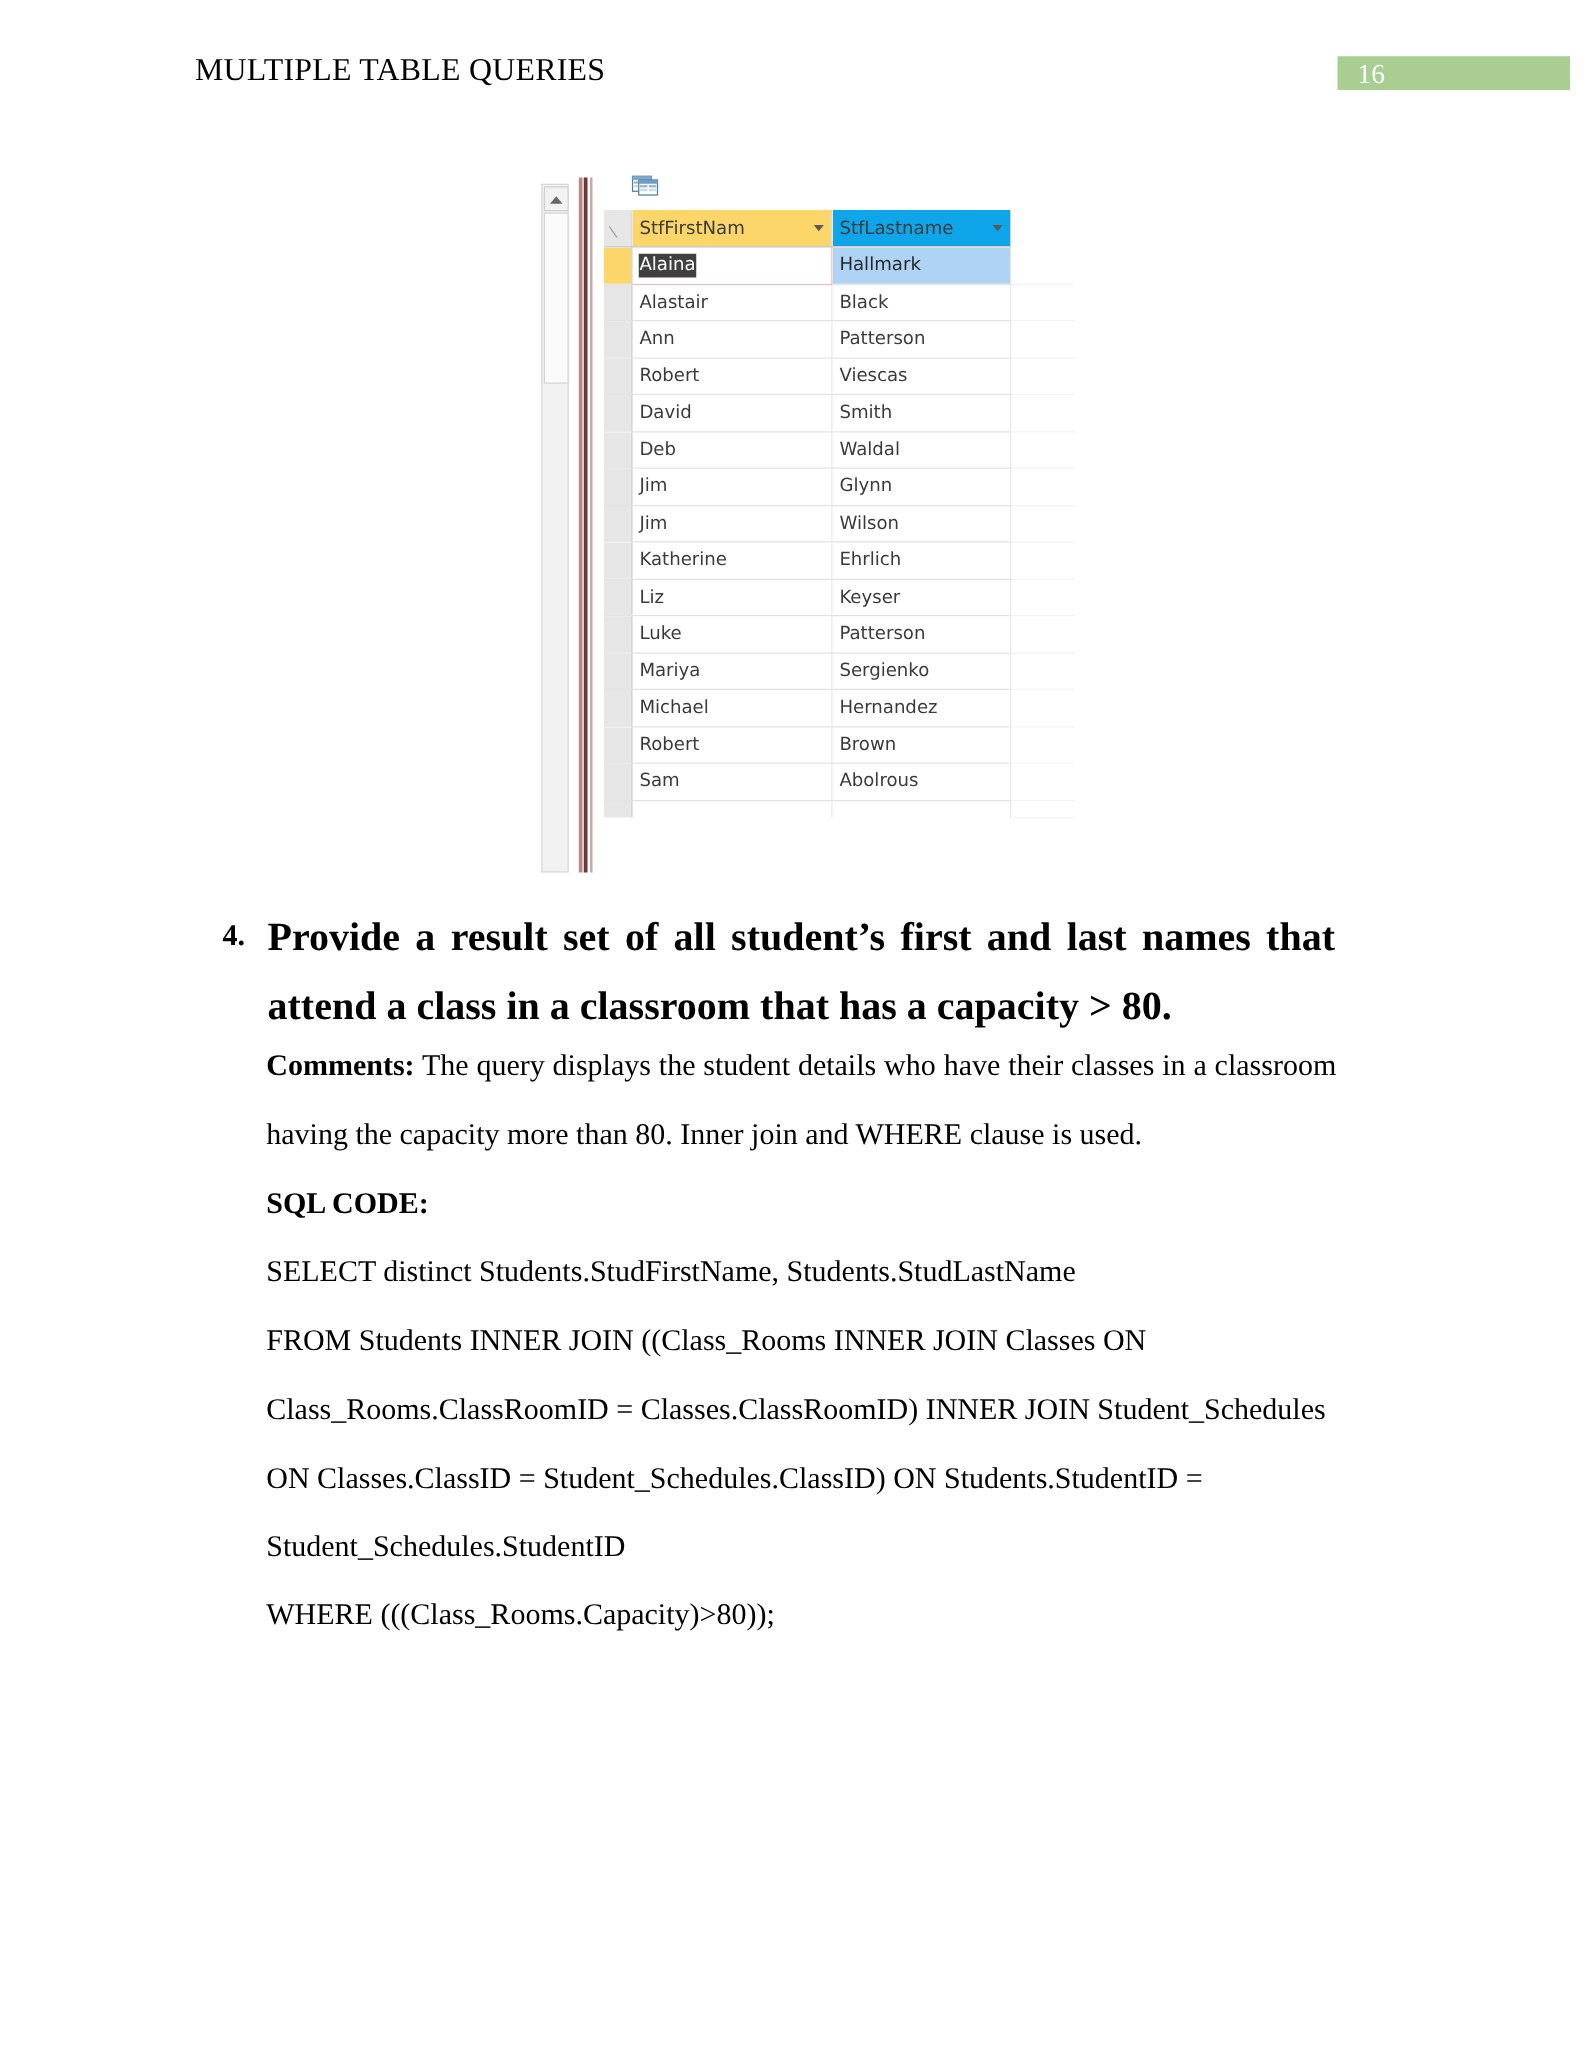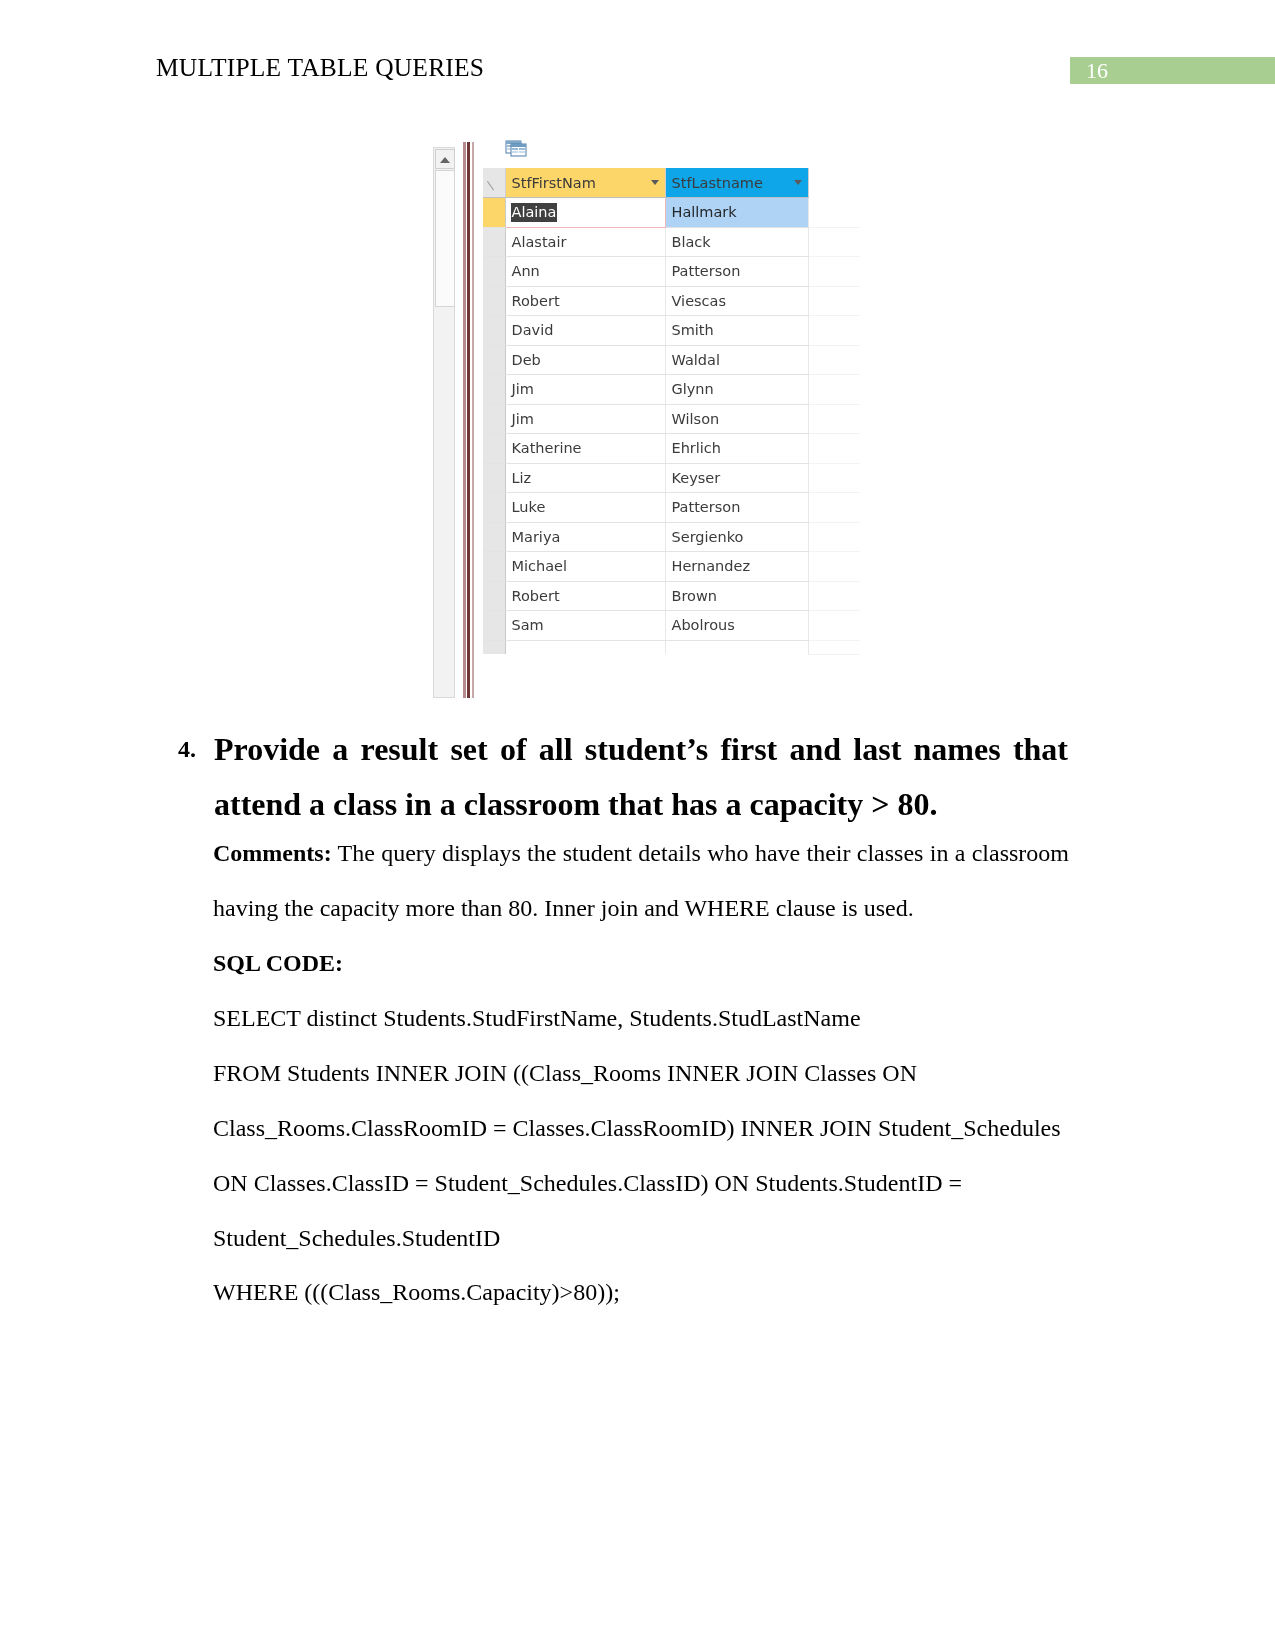--- a/index.html
+++ b/index.html
@@ -12,39 +12,39 @@
     height: 1651px;
     position: relative;
     font-family: "Liberation Serif", "DejaVu Serif", serif;
     color: #000000;
     overflow: hidden;
   }
 
   
   .page-header {
     position: absolute;
-    top: 52px;
+    top: 40px;
     left: 0;
     width: 1275px;
     height: 40px;
   }
   .header-title {
     position: absolute;
     left: 156px;
     top: 0;
     font-size: 25.5px;
     letter-spacing: 0.2px;
     line-height: 32px;
     white-space: nowrap;
   }
   .page-number-badge {
     position: absolute;
     left: 1070px;
     top: 5px;
-    width: 205px;
+    width: 186px;
     height: 27px;
     background: #A9CE92;
   }
   .page-number-badge .pg-num {
     position: absolute;
     left: 16px;
     top: 1px;
     color: #ffffff;
     font-size: 22px;
     line-height: 26px;

